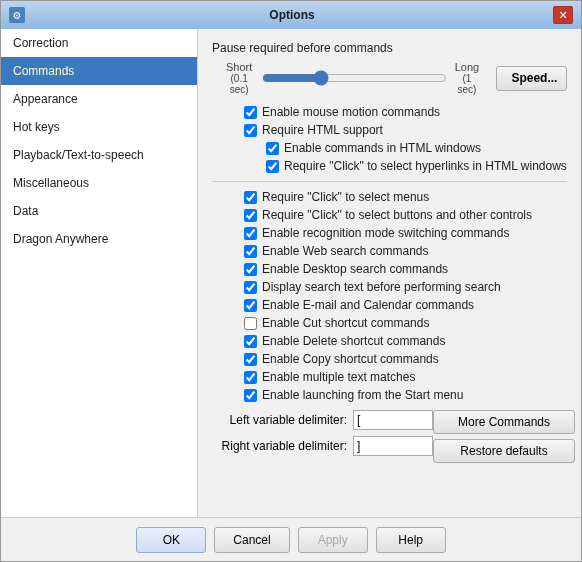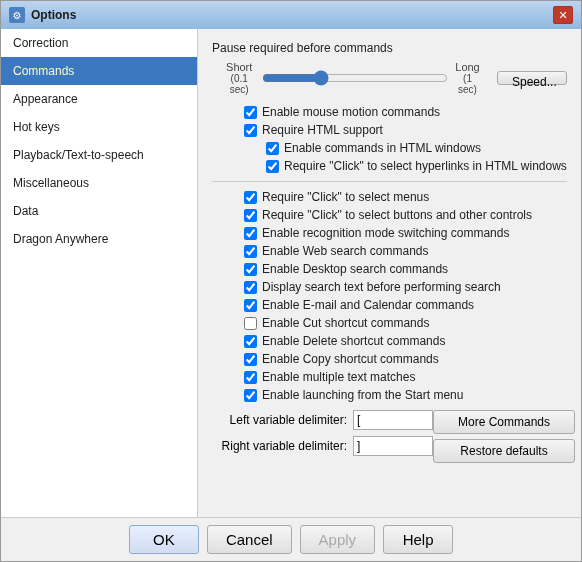--- a/index.html
+++ b/index.html
@@ -35,20 +35,21 @@
       align-items: center;
       justify-content: center;
       color: white;
       font-size: 10px;
     }
     .title-bar-title {
       flex: 1;
       font-size: 12px;
       font-weight: bold;
       color: #1a1a1a;
+      text-align: center;
     }
     .title-bar-close {
       width: 20px;
       height: 18px;
       background: #c0392b;
       border: 1px solid #a93226;
       border-radius: 2px;
       display: flex;
       align-items: center;
       justify-content: center;
@@ -129,21 +130,22 @@
     }
     .speed-btn {
       padding: 3px 14px;
       background: linear-gradient(to bottom, #f5f5f5, #e0e0e0);
       border: 1px solid #aaa;
       border-radius: 3px;
       cursor: pointer;
       font-size: 12px;
       min-width: 70px;
       margin-left: 10px;
-      height: 14px;
+      height: 25px;
+      font-weight: bold;
     }
     .divider {
       border: none;
       border-top: 1px solid #ccc;
       margin: 8px 0;
     }
     .delimiter-row {
       display: flex;
       align-items: center;
       margin-bottom: 6px;
@@ -181,21 +183,21 @@
       justify-content: center;
       gap: 8px;
       flex-shrink: 0;
     }
     .bottom-btn {
       padding: 5px 18px;
       background: linear-gradient(to bottom, #f5f5f5, #e0e0e0);
       border: 1px solid #aaa;
       border-radius: 3px;
       cursor: pointer;
-      font-size: 15px;
+      font-size: 12px;
       min-width: 70px;
     }
     .bottom-btn.ok {
       background: linear-gradient(to bottom, #e8f0ff, #d0dcf0);
       border: 1px solid #8aaccc;
     }
     .bottom-btn.disabled {
       color: #aaa;
       cursor: default;
     }

